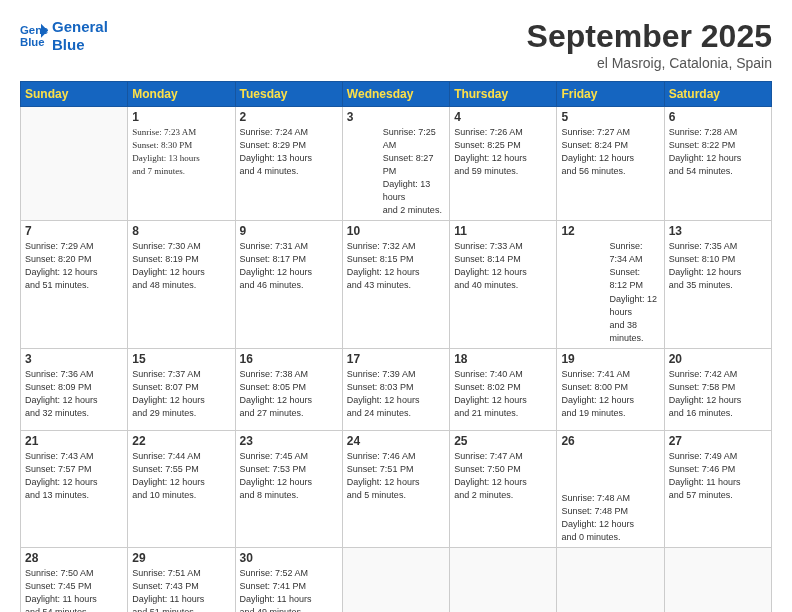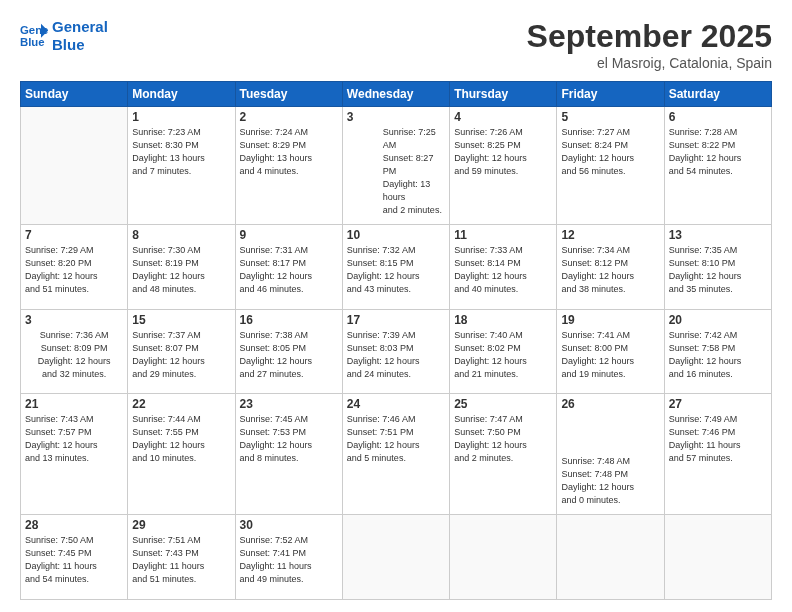--- a/index.html
+++ b/index.html
@@ -46,21 +46,21 @@
     }
     .calendar {
       flex: 1;
       border: 1px solid #ccc;
       border-collapse: collapse;
       width: 100%;
       table-layout: fixed;
     }
     .calendar th {
       background: #1565c0;
-      color: #ffffff;
+      color: #fde047;
       font-size: 12px;
       font-weight: bold;
       padding: 5px 4px;
       text-align: left;
       border: 1px solid #1555a0;
     }
     .calendar td {
       border: 1px solid #ccc;
       vertical-align: top;
       padding: 3px 4px;
@@ -118,21 +118,21 @@
           <th>Thursday</th>
           <th>Friday</th>
           <th>Saturday</th>
         </tr>
     </thead>
     <tbody id="calendar-body">
     <tr>
           <td class="empty-cell"></td>
           <td>
             <span class="day-num">1</span>
-            <div class="day-info" style="white-space: pre-line;">Sunrise: 7:23 AM
+            <div class="day-info" style="white-space: pre-line; font-family: Liberation Serif, serif;">Sunrise: 7:23 AM
 Sunset: 8:30 PM
 Daylight: 13 hours
 and 7 minutes.</div>
           </td>
           <td>
             <span class="day-num">2</span>
             <div class="day-info" style="white-space: pre-line;">Sunrise: 7:24 AM
 Sunset: 8:29 PM
 Daylight: 13 hours
 and 4 minutes.</div>
@@ -197,37 +197,37 @@
           </td>
           <td>
             <span class="day-num">11</span>
             <div class="day-info" style="white-space: pre-line;">Sunrise: 7:33 AM
 Sunset: 8:14 PM
 Daylight: 12 hours
 and 40 minutes.</div>
           </td>
           <td>
             <span class="day-num">12</span>
-            <div class="day-info" style="white-space: pre-line;">Sunrise: 7:34 AM
+            <div class="day-info" style="white-space: pre-line; margin-left: 48px;">Sunrise: 7:34 AM
 Sunset: 8:12 PM
 Daylight: 12 hours
 and 38 minutes.</div>
           </td>
           <td>
             <span class="day-num">13</span>
             <div class="day-info" style="white-space: pre-line;">Sunrise: 7:35 AM
 Sunset: 8:10 PM
 Daylight: 12 hours
 and 35 minutes.</div>
           </td>
         </tr>
         <tr>
           <td>
             <span class="day-num">3</span>
-            <div class="day-info" style="white-space: pre-line; text-align: center;">Sunrise: 7:36 AM
+            <div class="day-info" style="white-space: pre-line;">Sunrise: 7:36 AM
 Sunset: 8:09 PM
 Daylight: 12 hours
 and 32 minutes.</div>
           </td>
           <td>
             <span class="day-num">15</span>
             <div class="day-info" style="white-space: pre-line;">Sunrise: 7:37 AM
 Sunset: 8:07 PM
 Daylight: 12 hours
 and 29 minutes.</div>

